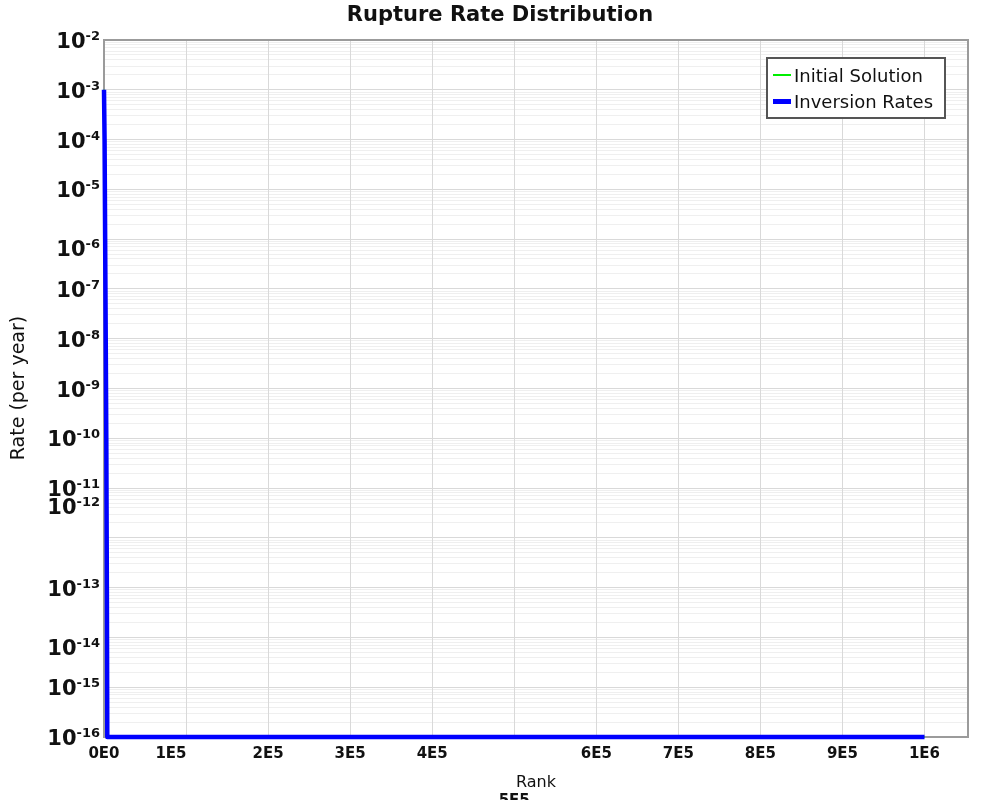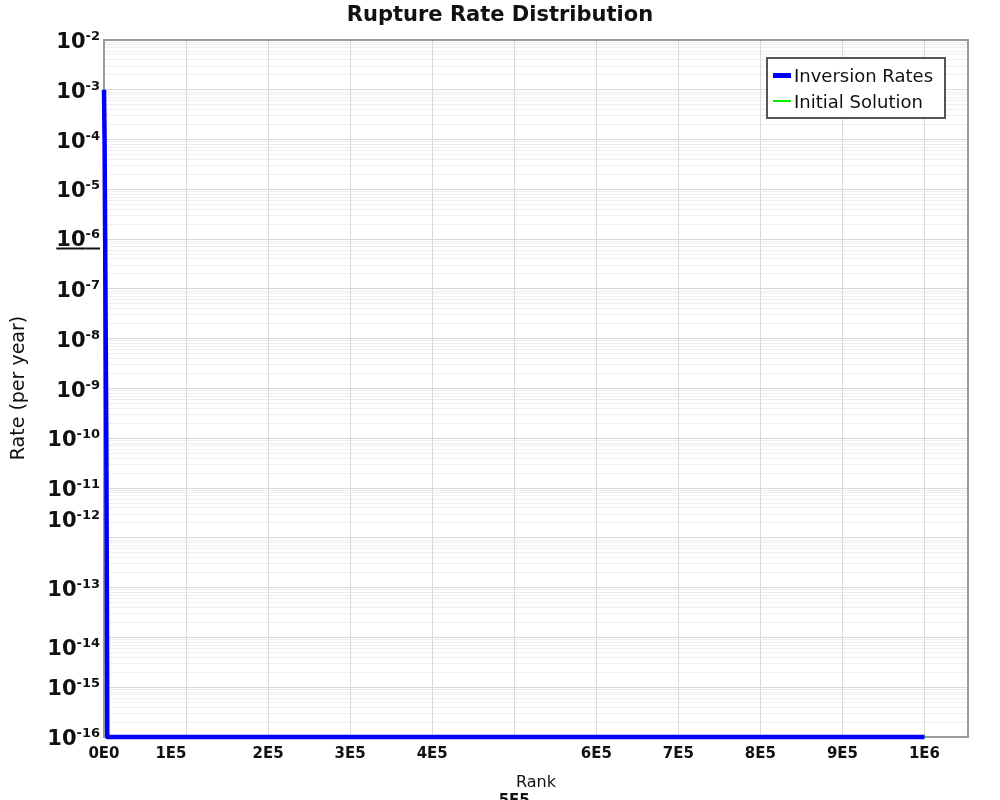--- a/index.html
+++ b/index.html
@@ -200,35 +200,35 @@
     <div class="xtick" style="left: 678.359px;">7E5</div>
     <div class="xtick" style="left: 760.41px;">8E5</div>
     <div class="xtick" style="left: 842.462px;">9E5</div>
     <div class="xtick" style="left: 924.513px;">1E6</div>
   </div>
 <div id="yticks">
     <div class="ytick" style="top: 40px; text-align: right;"><span>10</span><sup>-2</sup></div>
     <div class="ytick" style="top: 89.7857px;"><span>10</span><sup>-3</sup></div>
     <div class="ytick" style="top: 139.571px;"><span>10</span><sup>-4</sup></div>
     <div class="ytick" style="top: 189.357px;"><span>10</span><sup>-5</sup></div>
-    <div class="ytick" style="top: 238px; text-decoration: underline;"><span>10</span><sup>-6</sup></div>
+    <div class="ytick" style="top: 248px;"><span>10</span><sup>-6</sup></div>
     <div class="ytick" style="top: 288.929px;"><span>10</span><sup>-7</sup></div>
     <div class="ytick" style="top: 338.714px;"><span>10</span><sup>-8</sup></div>
     <div class="ytick" style="top: 388.5px;"><span>10</span><sup>-9</sup></div>
     <div class="ytick" style="top: 438.286px;"><span>10</span><sup>-10</sup></div>
     <div class="ytick" style="top: 488.071px;"><span>10</span><sup>-11</sup></div>
-    <div class="ytick" style="top: 519px;"><span>10</span><sup>-12</sup></div>
+    <div class="ytick" style="top: 506px;"><span>10</span><sup>-12</sup></div>
     <div class="ytick" style="top: 587.643px;"><span>10</span><sup>-13</sup></div>
     <div class="ytick" style="top: 637.429px; margin-top: 10px;"><span>10</span><sup>-14</sup></div>
     <div class="ytick" style="top: 687.214px;"><span>10</span><sup>-15</sup></div>
     <div class="ytick" style="top: 737px;"><span>10</span><sup>-16</sup></div>
   </div>
 
 <div class="legend">
   <div class="legend-row">
+    <div class="legend-swatch" style="height: 2px; background: rgb(0, 238, 0);"></div>
+    <div class="legend-label">Initial Solution</div>
+  </div>
+  <div class="legend-row">
     <div class="legend-swatch" style="height: 5px; background: rgb(0, 0, 255);"></div>
     <div class="legend-label">Inversion Rates</div>
   </div>
-  <div class="legend-row">
-    <div class="legend-swatch" style="height: 2px; background: rgb(0, 238, 0);"></div>
-    <div class="legend-label">Initial Solution</div>
-  </div>
 </div>
 
 </body></html>

